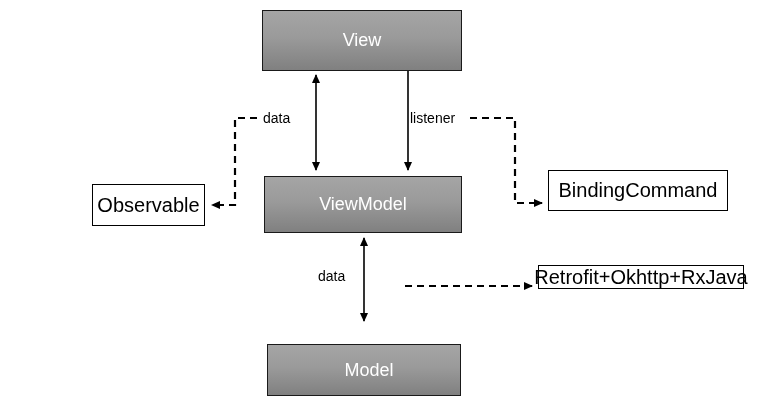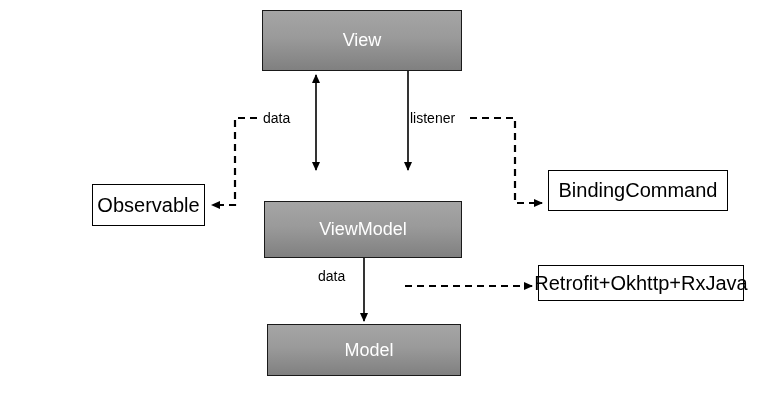--- a/index.html
+++ b/index.html
@@ -45,25 +45,25 @@
     color: #000000;
     font-size: 20px;
   }
   .edge-label {
     position: absolute;
     font-size: 14px;
     color: #000000;
     white-space: nowrap;
   }
   #view-node   { left: 262px; top: 10px;  width: 200px; height: 61px; }
-  #viewmodel-node { left: 264px; top: 176px; width: 198px; height: 57px; margin-top: 25px; }
-  #model-node  { left: 267px; top: 324px; width: 194px; height: 52px; padding-left: 10px; }
+  #viewmodel-node { left: 264px; top: 176px; width: 198px; height: 57px; }
+  #model-node  { left: 267px; top: 344px; width: 194px; height: 52px; padding-left: 10px; }
   #observable-node { left: 92px;  top: 184px; width: 113px; height: 42px; }
   #bindingcommand-node { left: 548px; top: 170px; width: 180px; height: 41px; }
-  #network-node { left: 538px; top: 265px; width: 206px; height: 36px; }
+  #network-node { left: 538px; top: 265px; width: 206px; height: 24px; }
   #label-data-top { left: 263px; top: 110px; }
   #label-listener { left: 410px; top: 110px; text-align: right; }
   #label-data-mid { left: 318px; top: 268px; }
 </style>
 </head>
 <body>
 
 <div id="diagram">
 
   <svg class="layer" viewBox="0 0 757 402">

